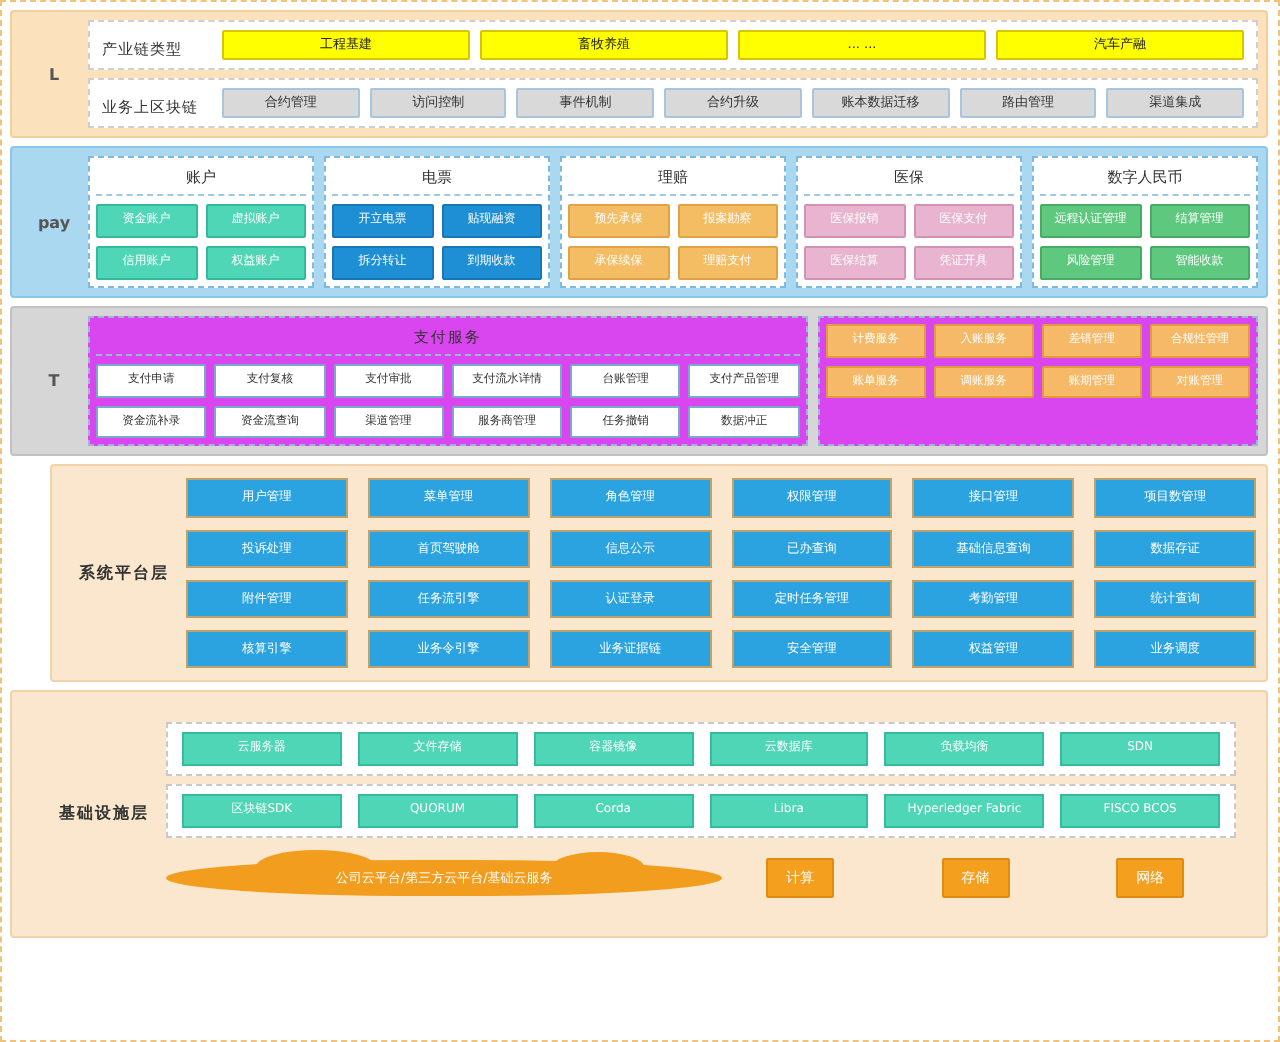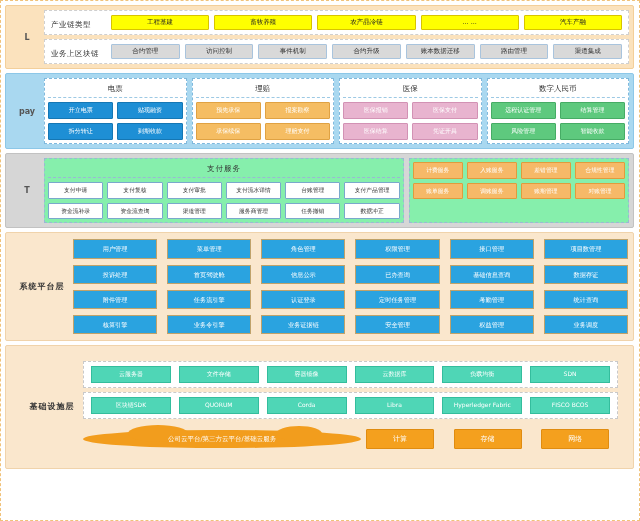--- a/index.html
+++ b/index.html
@@ -75,41 +75,41 @@
   .c-teal{background:#4fd6b6;border:1px solid #2fbb9c;color:#fff;}
   .c-blue{background:#1e8fd5;border:1px solid #1577b4;color:#fff;}
   .c-orange{background:#f5bd63;border:1px solid #e0a243;color:#fff;}
   .c-pink{background:#e8b4cf;border:1px solid #d292b4;color:#fff;}
   .c-green{background:#5ec97e;border:1px solid #46ac65;color:#fff;}
 
   
   .band-t{background:#d6d6d6;border:1px solid #c2c2c2;padding:4px;}
   .t-cols{display:flex;gap:5px;}
   .t-col{
-    background:#86efac;border:1px dashed #9ab8d4;
+    background:#d946ef;border:1px dashed #9ab8d4;
     padding:3px;box-sizing:border-box;min-width:0;
   }
   .t-col.pay-svc{flex:0 0 61.5%;}
   .t-col.settle-svc{flex:1;}
   .t-col-head{
     text-align:center;font-size:7.5px;color:#333;letter-spacing:1px;
     padding:2px 0 3px;border-bottom:1px dashed #9ab8d4;margin-bottom:4px;
   }
   .grid6{display:grid;grid-template-columns:repeat(6,1fr);gap:4px;}
   .grid4{display:grid;grid-template-columns:repeat(4,1fr);gap:4px;}
   .cell{
     text-align:center;font-size:5.8px;line-height:1.15;
     padding:4px 1px;box-sizing:border-box;border-radius:1px;
     white-space:nowrap;overflow:hidden;
   }
   .k-white{background:#ffffff;border:1px solid #7aa8cc;color:#333;}
   .k-orange{background:#f6b968;border:1px solid #e09b3d;color:#fff;}
 
   
-  .band-plat{background:#fae7cd;border:1px solid #f0d3ab;padding:6px 5px;}
+  .band-plat{background:#fae7cd;border:1px solid #f0d3ab;padding:6px 5px;margin-left:20px;}
   .plat-label{
     flex:0 0 62px;display:flex;align-items:center;justify-content:center;
     font-size:8px;font-weight:bold;color:#333;letter-spacing:1px;
   }
   .plat-grid{
     flex:1;display:grid;grid-template-columns:repeat(6,1fr);
     gap:6px 10px;
   }
   .pcell{
     text-align:center;font-size:6.2px;line-height:1.15;
@@ -150,38 +150,37 @@
   .cloud:before,.cloud:after{
     content:"";position:absolute;background:#f29d1d;border-radius:50%;
   }
   .cloud:before{width:60px;height:17px;left:16%;top:-5px;}
   .cloud:after{width:46px;height:15px;right:14%;top:-4px;}
   .cloud span{position:relative;z-index:2;}
   .infra-btns{flex:1;display:flex;justify-content:space-around;align-items:center;gap:10px;padding-right:4px;}
   .obtn{
     background:#f4a01e;border:1px solid #e08c10;color:#fff;
     font-size:7px;text-align:center;padding:4px 0;
-    width:68px;box-sizing:border-box;border-radius:1px;
+    width:34px;box-sizing:border-box;border-radius:1px;
   }
 </style>
 </head>
 <body>
 
 <div class="canvas">
 
   <div class="band band-l">
     <div class="band-label">L</div>
     <div class="band-body">
 
       <div class="row-box">
         <div class="row-title">产业链类型</div>
         <div class="row-tiles">
           <div class="tile t-yellow">工程基建</div>
           <div class="tile t-yellow">畜牧养殖</div>
-          <div class="tile t-yellow">农产品冷链</div>
           <div class="tile t-yellow">... ...</div>
           <div class="tile t-yellow">汽车产融</div>
         </div>
       </div>
 
       <div class="row-box">
         <div class="row-title">业务上区块链</div>
         <div class="row-tiles">
           <div class="tile t-gray">合约管理</div>
           <div class="tile t-gray">访问控制</div>
@@ -194,20 +193,29 @@
       </div>
 
     </div>
   </div>
 
   <div class="band band-pay">
     <div class="band-label">pay</div>
     <div class="band-body">
       <div class="pay-cols">
 
+        <div class="pay-col">
+          <div class="pay-col-head">账户</div>
+          <div class="pay-grid">
+            <div class="chip c-teal">资金账户</div>
+            <div class="chip c-teal">虚拟账户</div>
+            <div class="chip c-teal">信用账户</div>
+            <div class="chip c-teal">权益账户</div>
+          </div>
+        </div>
 
         <div class="pay-col">
           <div class="pay-col-head">电票</div>
           <div class="pay-grid">
             <div class="chip c-blue">开立电票</div>
             <div class="chip c-blue">贴现融资</div>
             <div class="chip c-blue">拆分转让</div>
             <div class="chip c-blue">到期收款</div>
           </div>
         </div>

